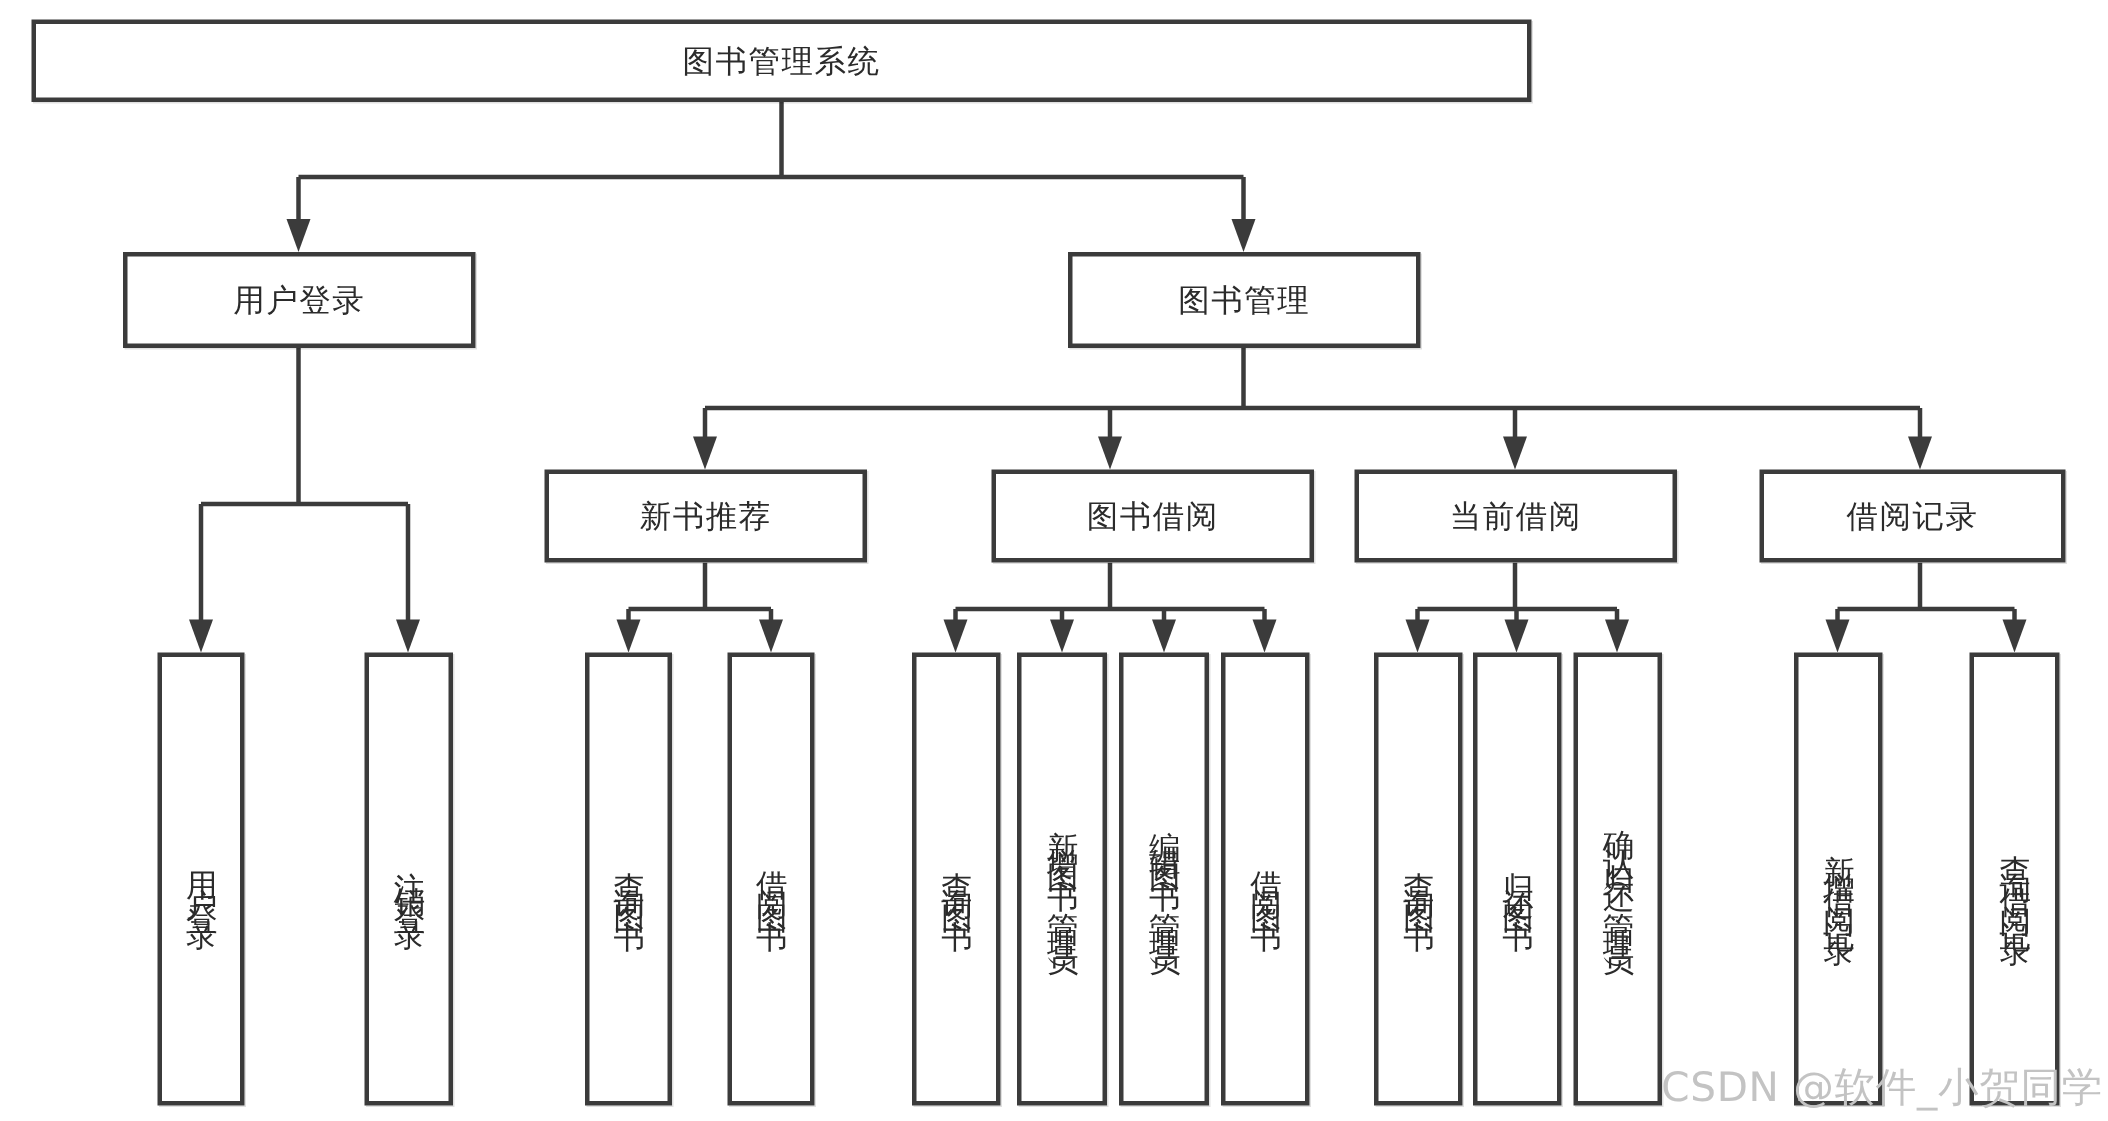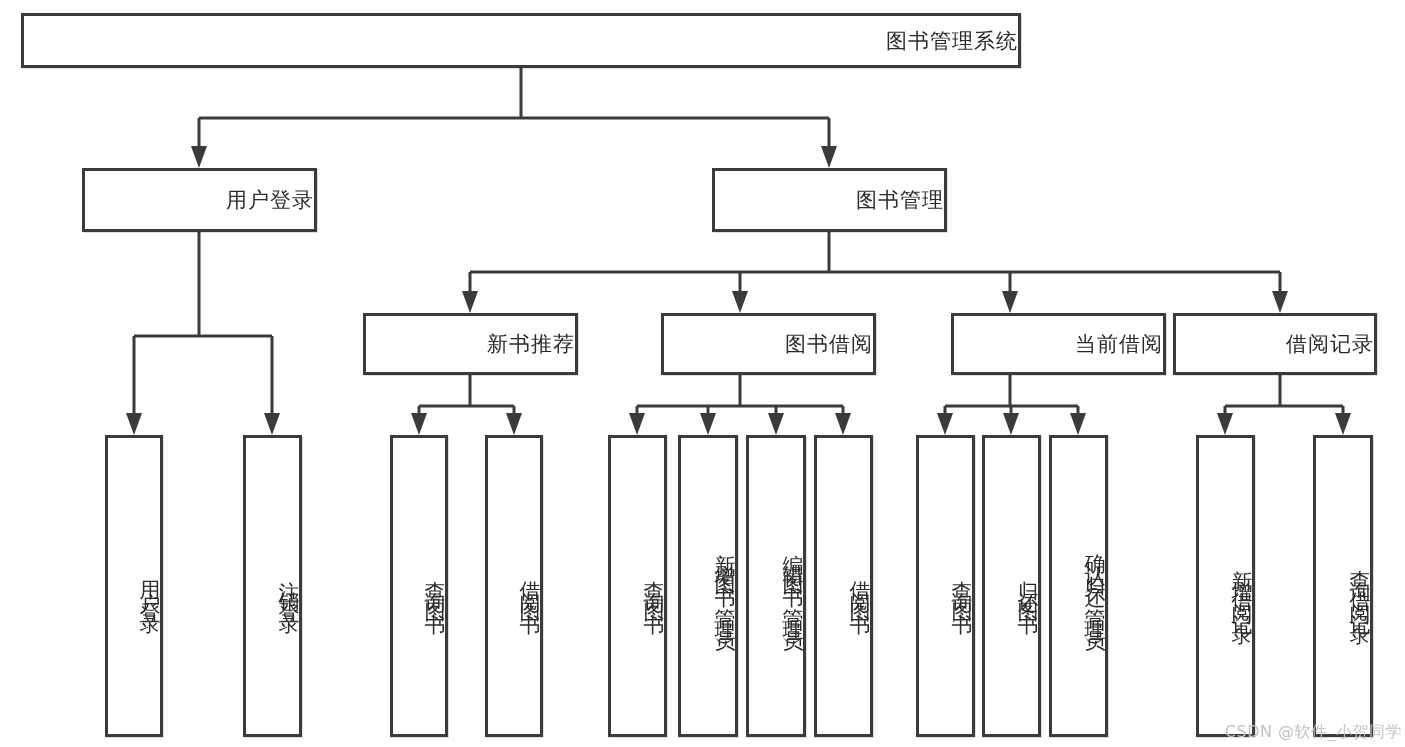--- a/index.html
+++ b/index.html
@@ -17,50 +17,50 @@
     width: 1405px; height: 747px;
     pointer-events: none;
   }
   .box {
     position: absolute;
     box-sizing: border-box;
     border: 3px solid #3b3b3b;
     background: #ffffff;
     display: flex;
     align-items: center;
-    justify-content: flex-end;
+    justify-content: center;
     color: #2b2b2b;
     box-shadow: 1px 1px 0 rgba(0,0,0,0.12);
   }
   .hbox { font-size: 21px; letter-spacing: 1px; white-space: nowrap; }
   .vbox span {
     writing-mode: vertical-rl;
     text-orientation: mixed;
     font-size: 21px;
     letter-spacing: 11px;
     line-height: 1;
     white-space: nowrap;
   }
   .watermark {
     position: absolute;
     right: 3px;
     bottom: 4px;
-    font-size: 16px;
+    font-size: 27px;
     color: #c3c3c3;
     letter-spacing: 0.5px;
     white-space: nowrap;
   }
 
   
   .n-root  { left: 21px;   top: 13px;  width: 1000px; height: 55px; }
   .n-l2a   { left: 82px;   top: 168px; width: 235px;  height: 64px; }
   .n-l2b   { left: 712px;  top: 168px; width: 235px;  height: 64px; }
   .n-l3a   { left: 363px;  top: 313px; width: 215px;  height: 62px; }
   .n-l3b   { left: 633px;  top: 313px; width: 215px;  height: 62px; margin-left: 28px; }
-  .n-l3c   { left: 903px;  top: 313px; width: 215px;  height: 62px; margin-left: 48px; }
+  .n-l3c   { left: 903px;  top: 313px; width: 215px;  height: 62px; }
   .n-l3d   { left: 1173px; top: 313px; width: 204px;  height: 62px; }
   .leaf    { top: 435px; height: 302px; }
   .n-lf0  { left: 105px;  width: 58px; }
   .n-lf1  { left: 243px;  width: 59px; }
   .n-lf2  { left: 390px;  width: 58px; }
   .n-lf3  { left: 485px;  width: 58px; }
   .n-lf4  { left: 608px;  width: 59px; }
   .n-lf5  { left: 678px;  width: 60px; }
   .n-lf6  { left: 746px;  width: 60px; }
   .n-lf7  { left: 814px;  width: 59px; }

